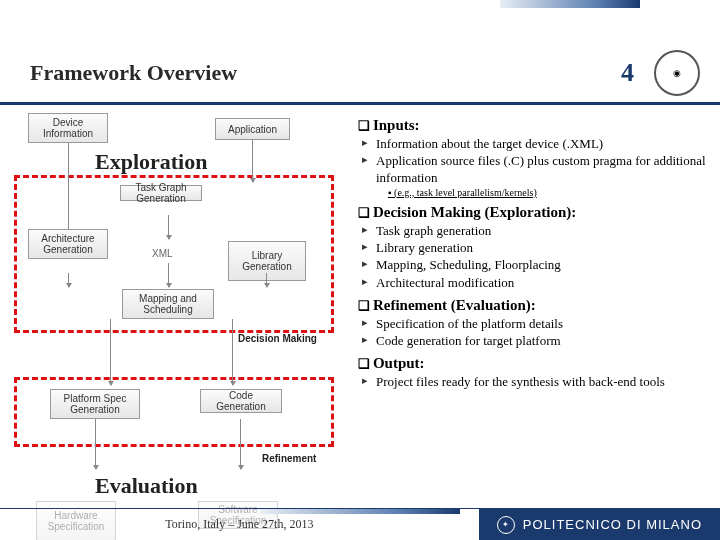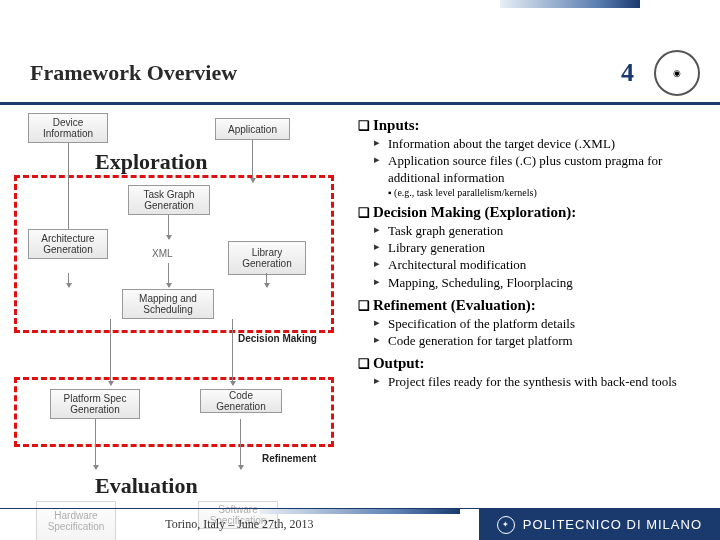--- a/index.html
+++ b/index.html
@@ -124,31 +124,32 @@
   .sec-title {
     font-size: 15px;
     font-weight: bold;
     margin: 4px 0 2px 0;
   }
   .sec-title::before {
     content: '❑ ';
     font-size: 13px;
   }
   .bullet-list { list-style: none; padding-left: 18px; }
-  .bullet-list li { position: relative; margin: 1px 12px; font-size: 13px; line-height: 1.25; }
+  .bullet-list li { position: relative; margin: 1px 0; font-size: 13px; line-height: 1.25; }
   .bullet-list li::before {
     content: '▸';
     position: absolute;
     left: -14px;
     color: #333;
     font-size: 11px;
   }
   .sub-note {
     font-size: 10px;
     padding-left: 30px;
+    text-decoration: underline;
   }
   .sub-note::before {
     content: '▪ ';
   }
   
   .footer {
     position: absolute;
     bottom: 0; left: 0; right: 0;
     height: 32px;
     display: flex;
@@ -209,28 +210,28 @@
       <div class="node" style="left:205px;top:5px;width:75px;height:22px">Application</div>
 
       <div class="big-label" style="left:85px;top:36px">Exploration</div>
 
       <div class="red-box" style="left:4px;top:62px;width:320px;height:158px"></div>
       <div class="red-box" style="left:4px;top:264px;width:320px;height:70px"></div>
 
       <div class="arrow-v" style="left:58px;top:30px;height:100px"></div>
       <div class="arrow-v" style="left:242px;top:27px;height:42px"></div>
 
-      <div class="node" style="left:118px;top:72px;width:82px;height:30px;white-space:pre-line">Task Graph
+      <div class="node" style="left:110px;top:72px;width:82px;height:16px;white-space:pre-line">Task Graph
 Generation</div>
       <div class="arrow-v" style="left:158px;top:102px;height:24px"></div>
 
       <div class="node" style="left:18px;top:116px;width:80px;height:30px;white-space:pre-line">Architecture
 Generation</div>
       <div class="xml-node" style="left:142px;top:135px">XML</div>
-      <div class="node" style="left:218px;top:128px;width:78px;height:34px;white-space:pre-line">Library
+      <div class="node" style="left:218px;top:128px;width:78px;height:40px;white-space:pre-line">Library
 Generation</div>
 
       <div class="arrow-v" style="left:58px;top:160px;height:14px"></div>
       <div class="arrow-v" style="left:158px;top:150px;height:24px"></div>
       <div class="arrow-v" style="left:256px;top:160px;height:14px"></div>
 
       <div class="node" style="left:112px;top:176px;width:92px;height:30px;white-space:pre-line">Mapping and
 Scheduling</div>
       <div class="phase-label" style="left:228px;top:220px">Decision Making</div>
 
@@ -264,22 +265,22 @@
         <li>Application source files (.C) plus custom pragma for additional information</li>
       </ul>
       <div class="sub-note">(e.g., task level parallelism/kernels)</div>
     </div>
 
     <div class="sec">
       <div class="sec-title">Decision Making (Exploration):</div>
       <ul class="bullet-list">
         <li>Task graph generation</li>
         <li>Library generation</li>
+        <li>Mapping, Scheduling, Floorplacing</li>
         <li>Architectural modification</li>
-        <li>Mapping, Scheduling, Floorplacing</li>
       </ul>
     </div>
 
     <div class="sec">
       <div class="sec-title">Refinement (Evaluation):</div>
       <ul class="bullet-list">
         <li>Specification of the platform details</li>
         <li>Code generation for target platform</li>
       </ul>
     </div>

